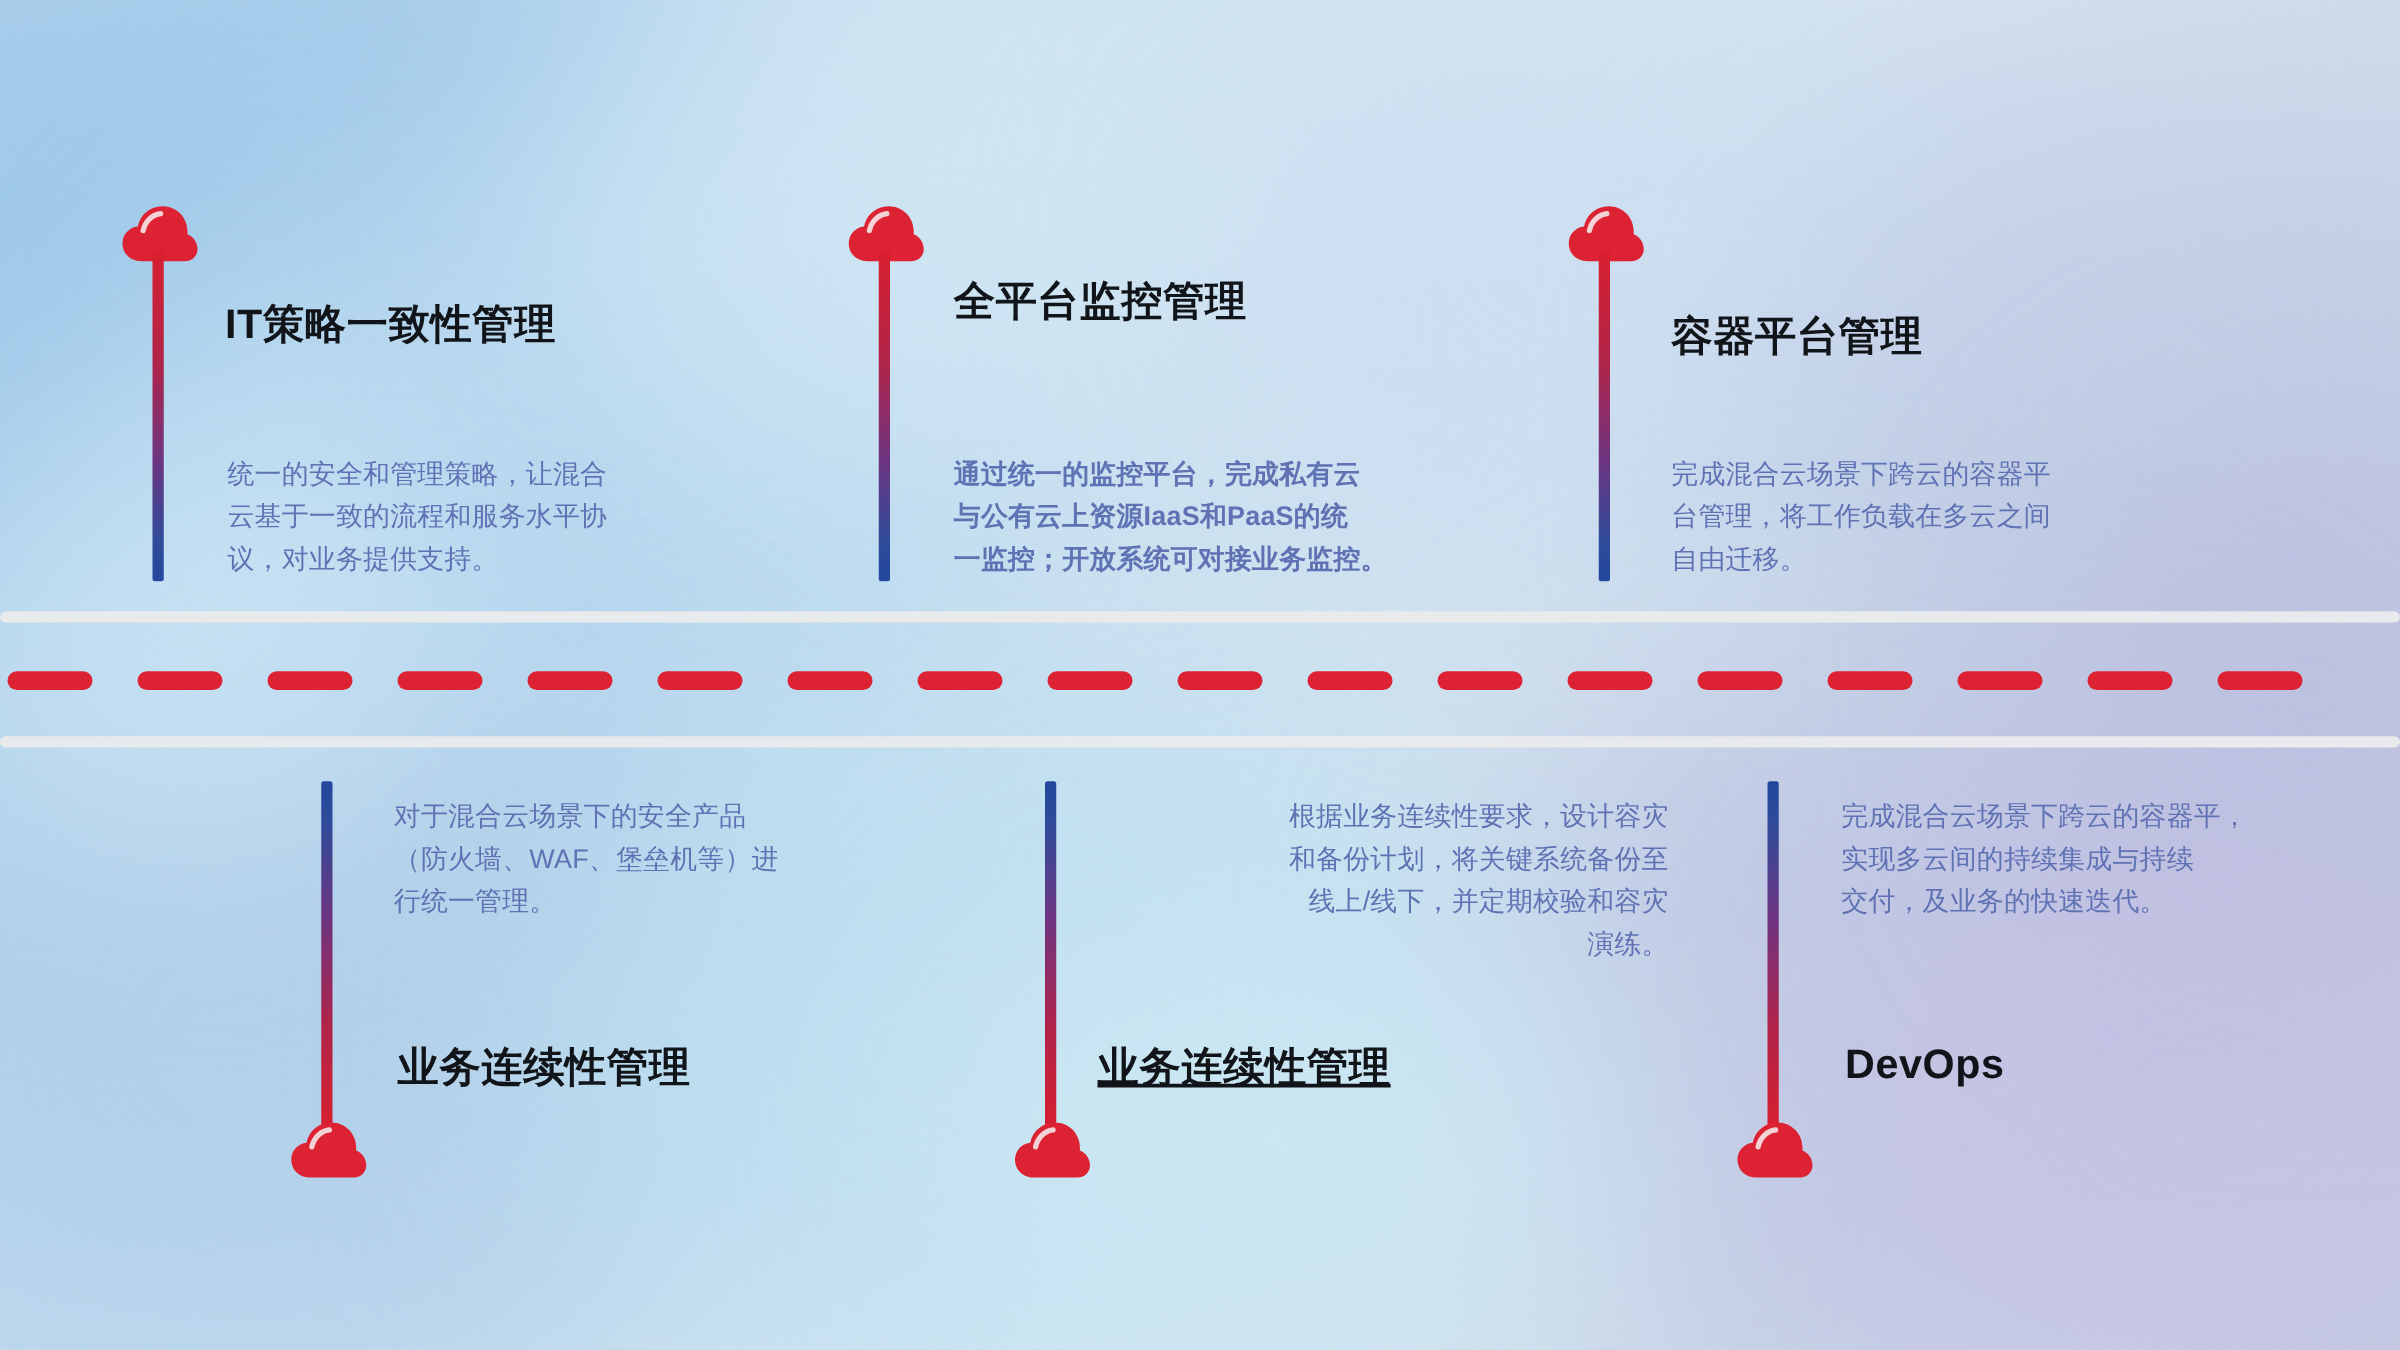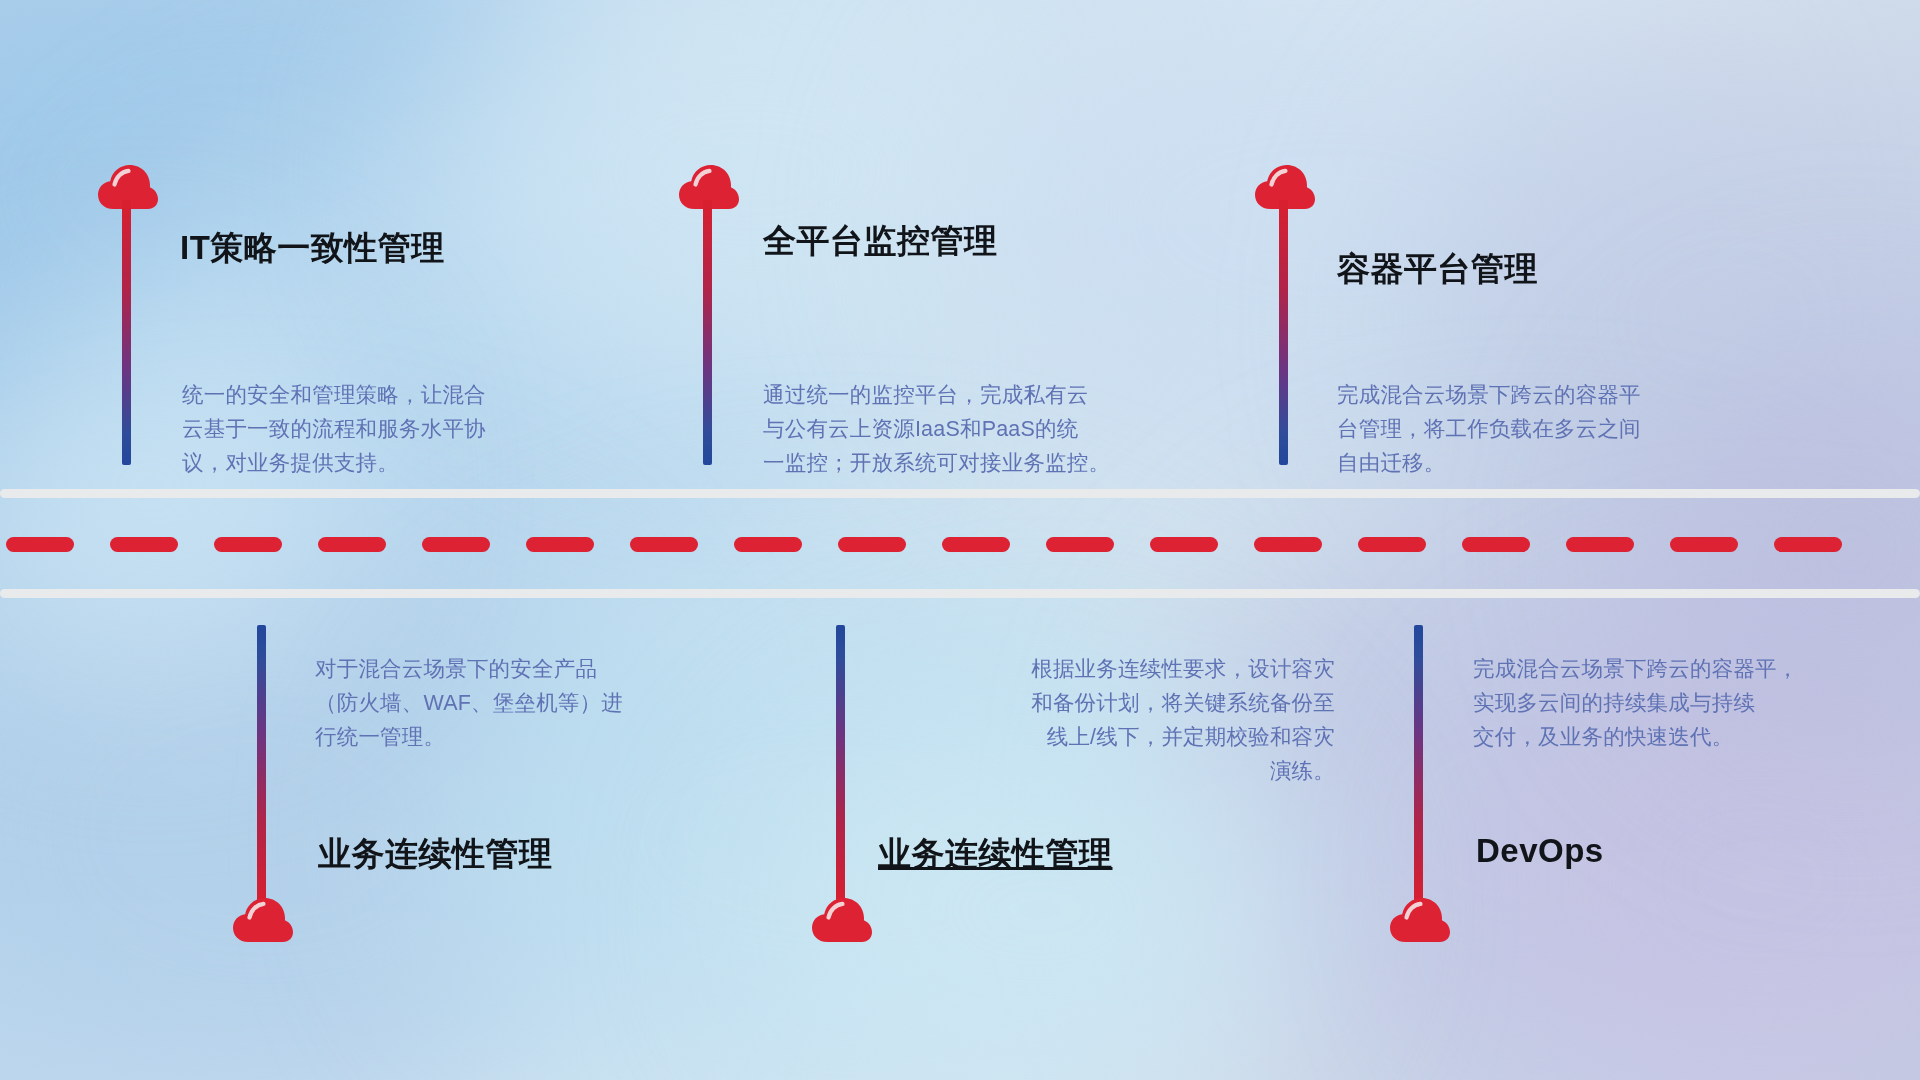--- a/index.html
+++ b/index.html
@@ -65,21 +65,20 @@
   .title {
     position:absolute;
     font-size:33px; font-weight:bold; color:#111418;
     letter-spacing:.5px; white-space:nowrap;
   }
   .body-text {
     position:absolute;
     font-size:21.5px; line-height:34px;
     color:#5f72b4; letter-spacing:.2px;
     white-space:pre-line;
-    margin-top:16px;
   }
 </style>
 </head>
 <body>
 
 <div class="bg-root">
   <div class="bg-base"></div>
   <div class="blob b1"></div>
   <div class="blob b2"></div>
   <div class="blob b3"></div>
@@ -119,36 +118,36 @@
 <div class="road road-line-bottom"></div>
 
 <div class="col">
   <div class="cloud-icon" style="left:97px; top:164px;">
     <svg viewBox="0 0 62 46" width="62" height="46" aria-hidden="true">
       <path d="M16.5 45 C6.8 45 1 38.4 1 30.7 C1 23.6 6.3 17.9 13.2 17.2 C15.1 7.6 23.2 1 32.9 1 C44.2 1 53 9.9 53 21.2 C53 21.9 52.96 22.6 52.9 23.3 C57.9 25.3 61 30.1 61 35.2 C61 40.6 56.9 45 50.9 45 Z" fill="#dd2233"></path>
       <path d="M17.5 20.5 C19.0 13.0 24.6 7.8 31.5 6.9" fill="none" stroke="#f4e2e4" stroke-width="4.2" stroke-linecap="round" opacity="0.92"></path>
     </svg>
   </div>
   <div class="stem stem-top" style="left:122px; top:200px; height:265px;"></div>
-  <div class="title" style="left:180px; top:226px;">IT策略一致性管理</div>
+  <div class="title" style="left:180px; top:237px;">IT策略一致性管理</div>
   <div class="body-text" style="left:182px; top:362px; width:430px;">统一的安全和管理策略，让混合
 云基于一致的流程和服务水平协
 议，对业务提供支持。</div>
 </div>
 
 <div class="col">
   <div class="cloud-icon" style="left:678px; top:164px;">
     <svg viewBox="0 0 62 46" width="62" height="46" aria-hidden="true">
       <path d="M16.5 45 C6.8 45 1 38.4 1 30.7 C1 23.6 6.3 17.9 13.2 17.2 C15.1 7.6 23.2 1 32.9 1 C44.2 1 53 9.9 53 21.2 C53 21.9 52.96 22.6 52.9 23.3 C57.9 25.3 61 30.1 61 35.2 C61 40.6 56.9 45 50.9 45 Z" fill="#dd2233"></path>
       <path d="M17.5 20.5 C19.0 13.0 24.6 7.8 31.5 6.9" fill="none" stroke="#f4e2e4" stroke-width="4.2" stroke-linecap="round" opacity="0.92"></path>
     </svg>
   </div>
   <div class="stem stem-top" style="left:703px; top:200px; height:265px;"></div>
   <div class="title" style="left:763px; top:219px;">全平台监控管理</div>
-  <div class="body-text" style="left:763px; top:362px; width:470px;">通过统一的监控平台，完成私有云
+  <div class="body-text" style="left:763px; top:362px; width:470px;font-weight:bold;">通过统一的监控平台，完成私有云
 与公有云上资源IaaS和PaaS的统
 一监控；开放系统可对接业务监控。</div>
 </div>
 
 <div class="col">
   <div class="cloud-icon" style="left:1254px; top:164px;">
     <svg viewBox="0 0 62 46" width="62" height="46" aria-hidden="true">
       <path d="M16.5 45 C6.8 45 1 38.4 1 30.7 C1 23.6 6.3 17.9 13.2 17.2 C15.1 7.6 23.2 1 32.9 1 C44.2 1 53 9.9 53 21.2 C53 21.9 52.96 22.6 52.9 23.3 C57.9 25.3 61 30.1 61 35.2 C61 40.6 56.9 45 50.9 45 Z" fill="#dd2233"></path>
       <path d="M17.5 20.5 C19.0 13.0 24.6 7.8 31.5 6.9" fill="none" stroke="#f4e2e4" stroke-width="4.2" stroke-linecap="round" opacity="0.92"></path>
     </svg>

